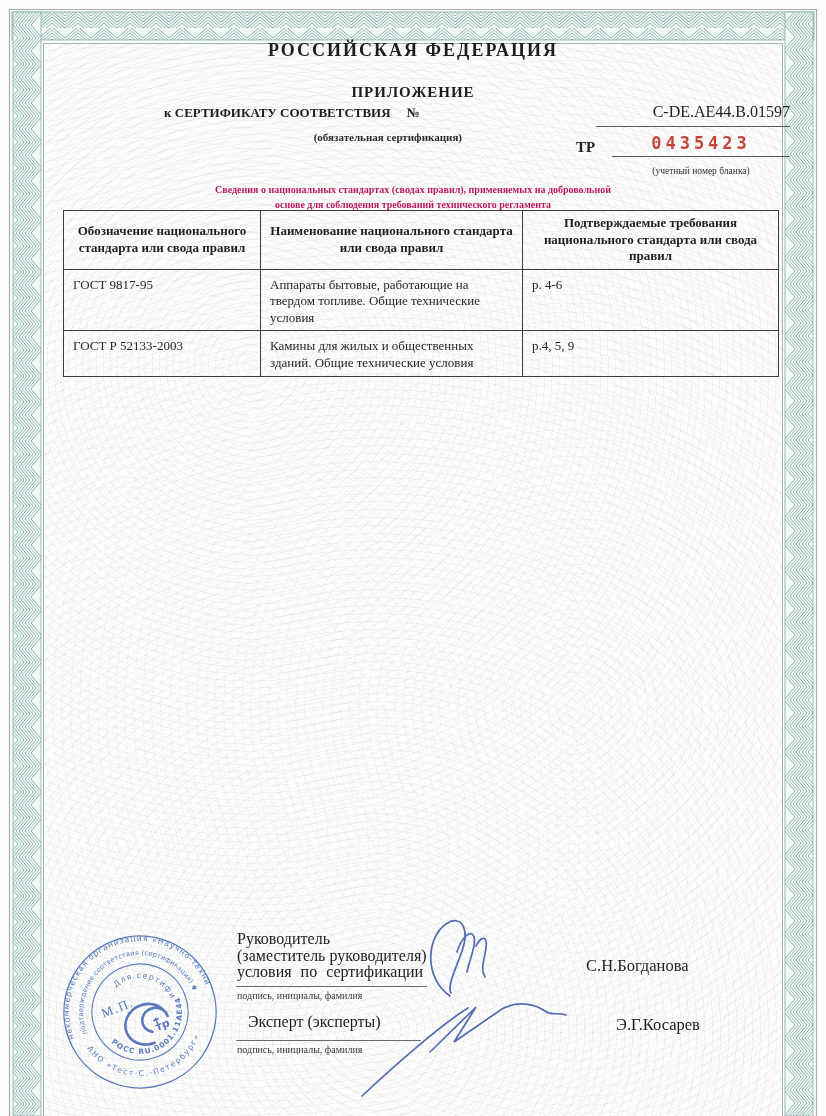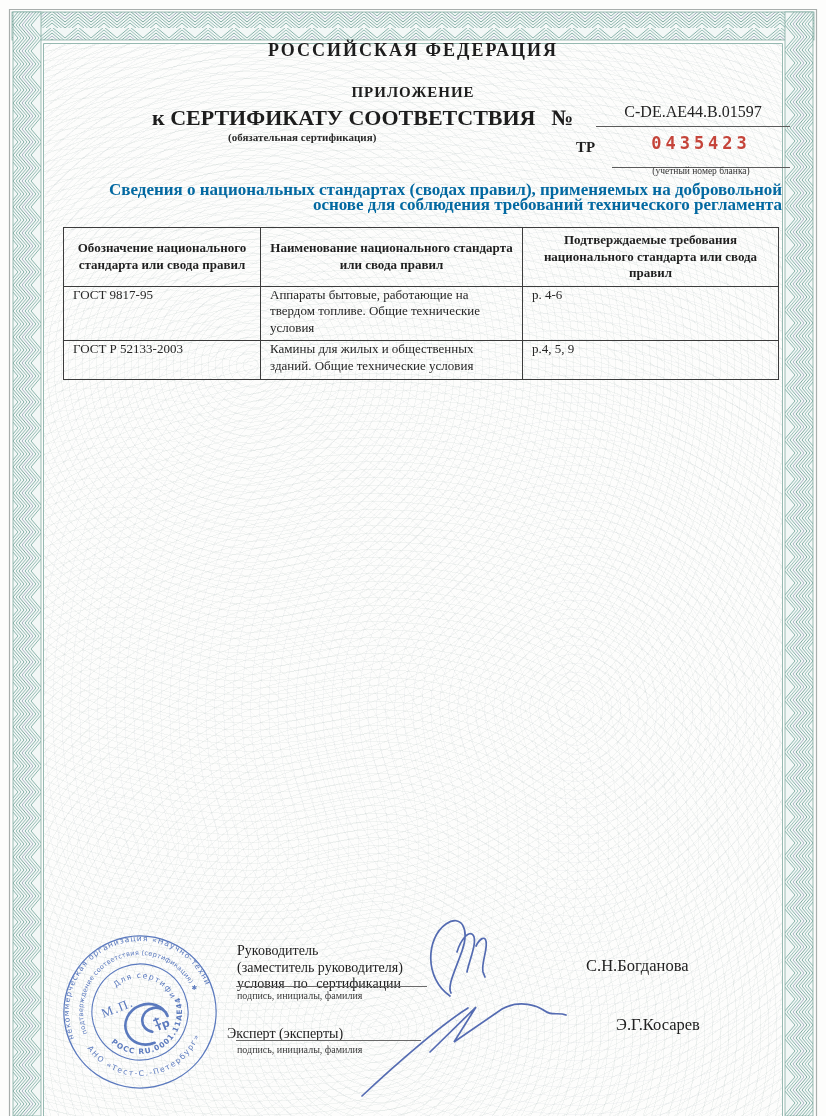--- a/index.html
+++ b/index.html
@@ -13,46 +13,46 @@
     background:
       repeating-radial-gradient(circle at 28% 30%, rgba(150,170,165,.10) 0 1px, transparent 1px 7px),
       repeating-radial-gradient(circle at 72% 62%, rgba(150,160,180,.08) 0 1px, transparent 1px 9px),
       repeating-radial-gradient(circle at 45% 92%, rgba(140,165,158,.10) 0 1px, transparent 1px 8px),
       repeating-radial-gradient(circle at 10% 75%, rgba(150,170,165,.07) 0 1px, transparent 1px 10px);
   }
   .border-svg, .ink-svg{position:absolute; left:0; top:0; pointer-events:none;}
   .abs{position:absolute;}
   .title-country{left:0; top:40px; width:100%; text-align:center; font-size:18px; font-weight:bold; letter-spacing:2px; color:#1d1d1d;}
   .title-doctype{left:0; top:84px; width:100%; text-align:center; font-size:15px; font-weight:bold; letter-spacing:1px; color:#1d1d1d;}
-  .cert-line{left:152px; top:105px; font-size:22px; font-weight:bold; color:#1d1d1d; white-space:nowrap;}
+  .cert-line{left:164px; top:105px; font-size:13px; font-weight:bold; color:#1d1d1d; white-space:nowrap;}
   .cert-line .numsign{margin-left:16px;}
-  .cert-number{left:596px; top:103px; width:194px; text-align:center; font-size:16px; color:#222;
+  .cert-number{left:596px; top:103px; width:194px; text-align:right; font-size:16px; color:#222;
     border-bottom:1px solid #5a5a5a; padding-bottom:5px;}
-  .cert-subtitle{left:228px; top:131px; width:234px; text-align:left; font-size:11px; font-weight:bold; color:#2a2a2a;}
+  .cert-subtitle{left:228px; top:131px; width:234px; text-align:right; font-size:11px; font-weight:bold; color:#2a2a2a;}
   .tr-label{left:576px; top:139px; font-size:15px; font-weight:bold; color:#1d1d1d;}
   .blank-number{left:612px; top:133px; width:178px; text-align:center;
     font-family:"DejaVu Sans Mono",monospace; font-size:17px; font-weight:bold; letter-spacing:4px;
-    border-bottom:1px solid #5a5a5a; padding-bottom:14px;}
+    border-bottom:1px solid #5a5a5a; padding-bottom:3px;}
   .blank-caption{left:612px; top:166px; width:178px; text-align:center; font-size:9.5px; color:#333;}
-  .intro{left:44px; top:182px; width:738px; text-align:right; font-size:17px; font-weight:bold; line-height:15px; color:#0369a1;}
-  table.std{position:absolute; left:63px; top:227px; border-collapse:collapse; table-layout:fixed;border-radius:31px;}
+  .intro{left:44px; top:182px; width:738px; text-align:center; font-size:10px; font-weight:bold; line-height:15px; color:#be185d;}
+  table.std{position:absolute; left:63px; top:210px; border-collapse:collapse; table-layout:fixed;border-radius:31px;}
   table.std col.c1{width:197px;} table.std col.c2{width:262px;} table.std col.c3{width:256px;}
   table.std td, table.std th{border:1.4px solid #3c3c3c; font-size:13px; line-height:16.5px; padding:4px 9px; background:transparent;}
   table.std th{font-weight:bold; text-align:center; vertical-align:middle; height:48px; color:#1f1f1f;}
-  table.std td{vertical-align:top; text-align:left; padding-top:0;}
+  table.std td{vertical-align:top; text-align:left; padding-top:7px;}
   table.std tr.r1 td{height:44px;}
   table.std tr.r2 td{height:34px;}
-  .sig-label{font-size:14px; line-height:16.5px; color:#222;margin-top:12px;}
+  .sig-label{font-size:16px; line-height:16.5px; color:#222;}
   .sig-label .justified{word-spacing:5px;}
   .sig-head{left:237px; top:931px;}
   .sig-rule{border-top:1px solid #6a6a6a; height:0;}
   .rule1{left:236px; top:986px; width:191px;}
   .cap{font-size:10px; color:#3a3a3a;}
   .cap1{left:237px; top:990px;}
-  .sig-expert{left:227px; top:1014px;text-align:right;}
+  .sig-expert{left:248px; top:1014px;text-align:right;}
   .rule2{left:236px; top:1040px; width:185px;}
   .cap2{left:237px; top:1044px;}
   .name{font-size:16.5px; color:#222;}
   .name1{left:586px; top:956px;}
   .name2{left:586px; top:1015px;margin-left:30px;}
   .stamp-box{position:absolute; left:52px; top:924px; width:176px; height:176px;}
 </style>
 </head>
 <body>
 

